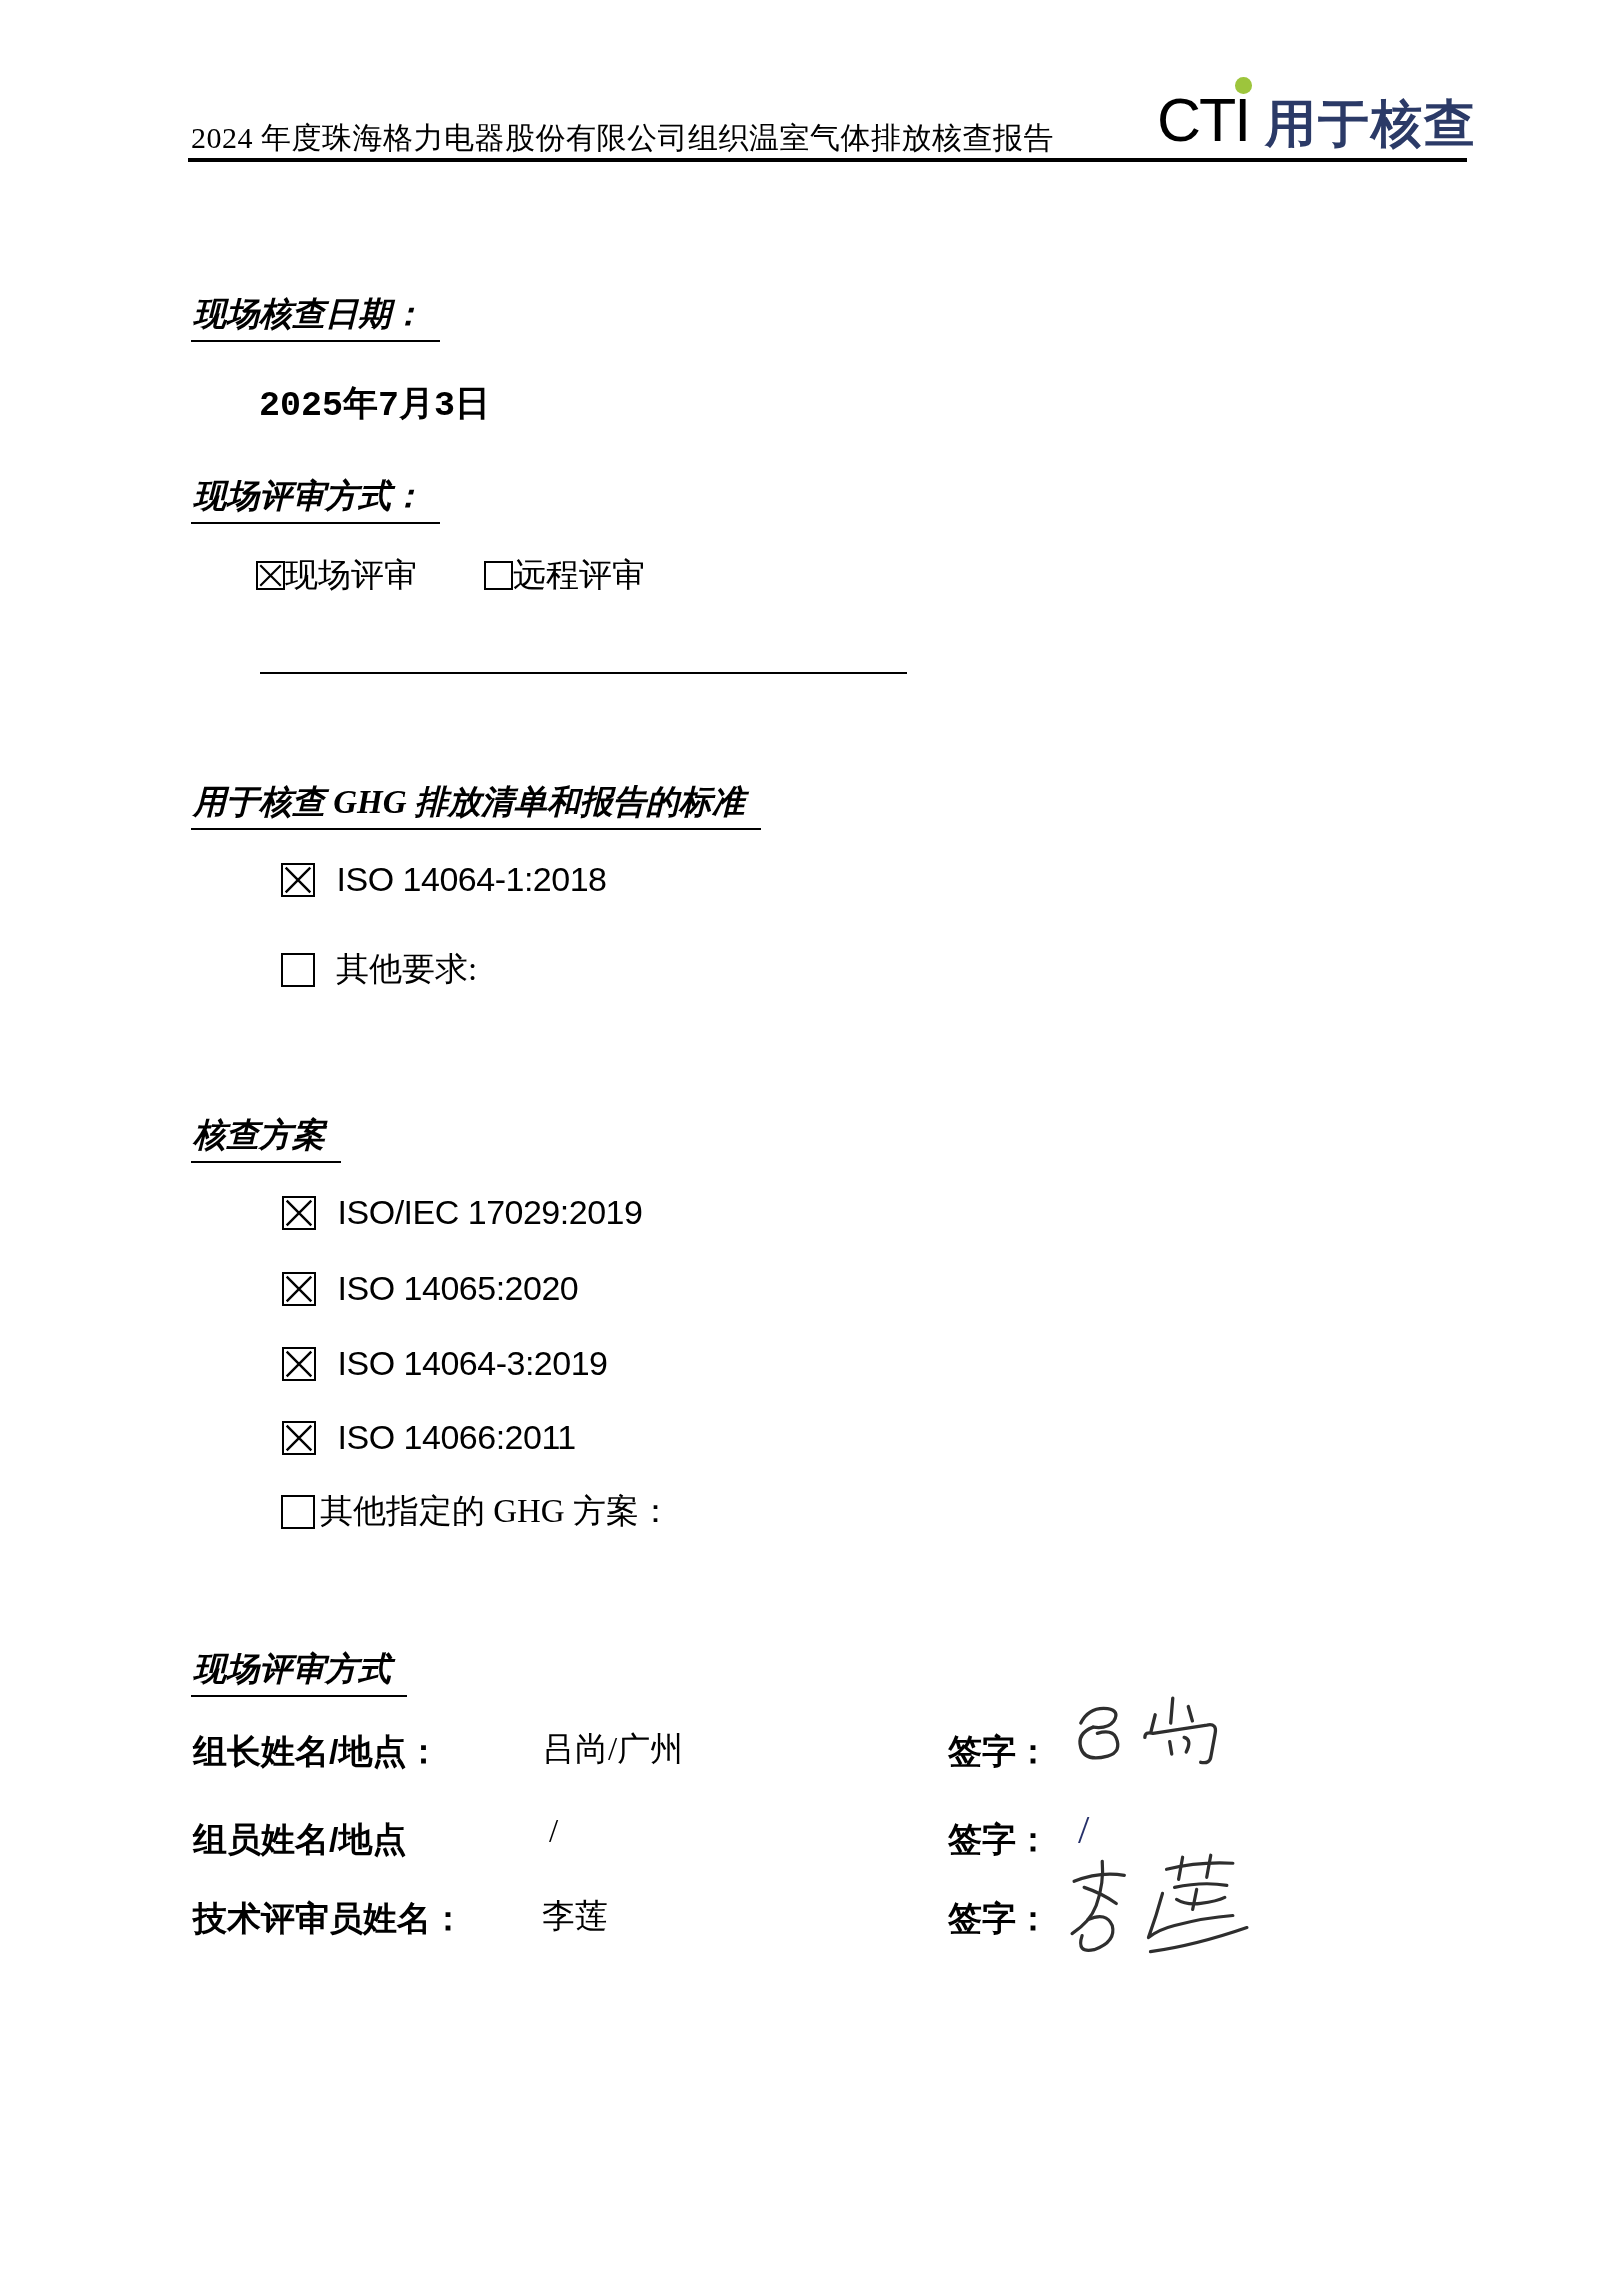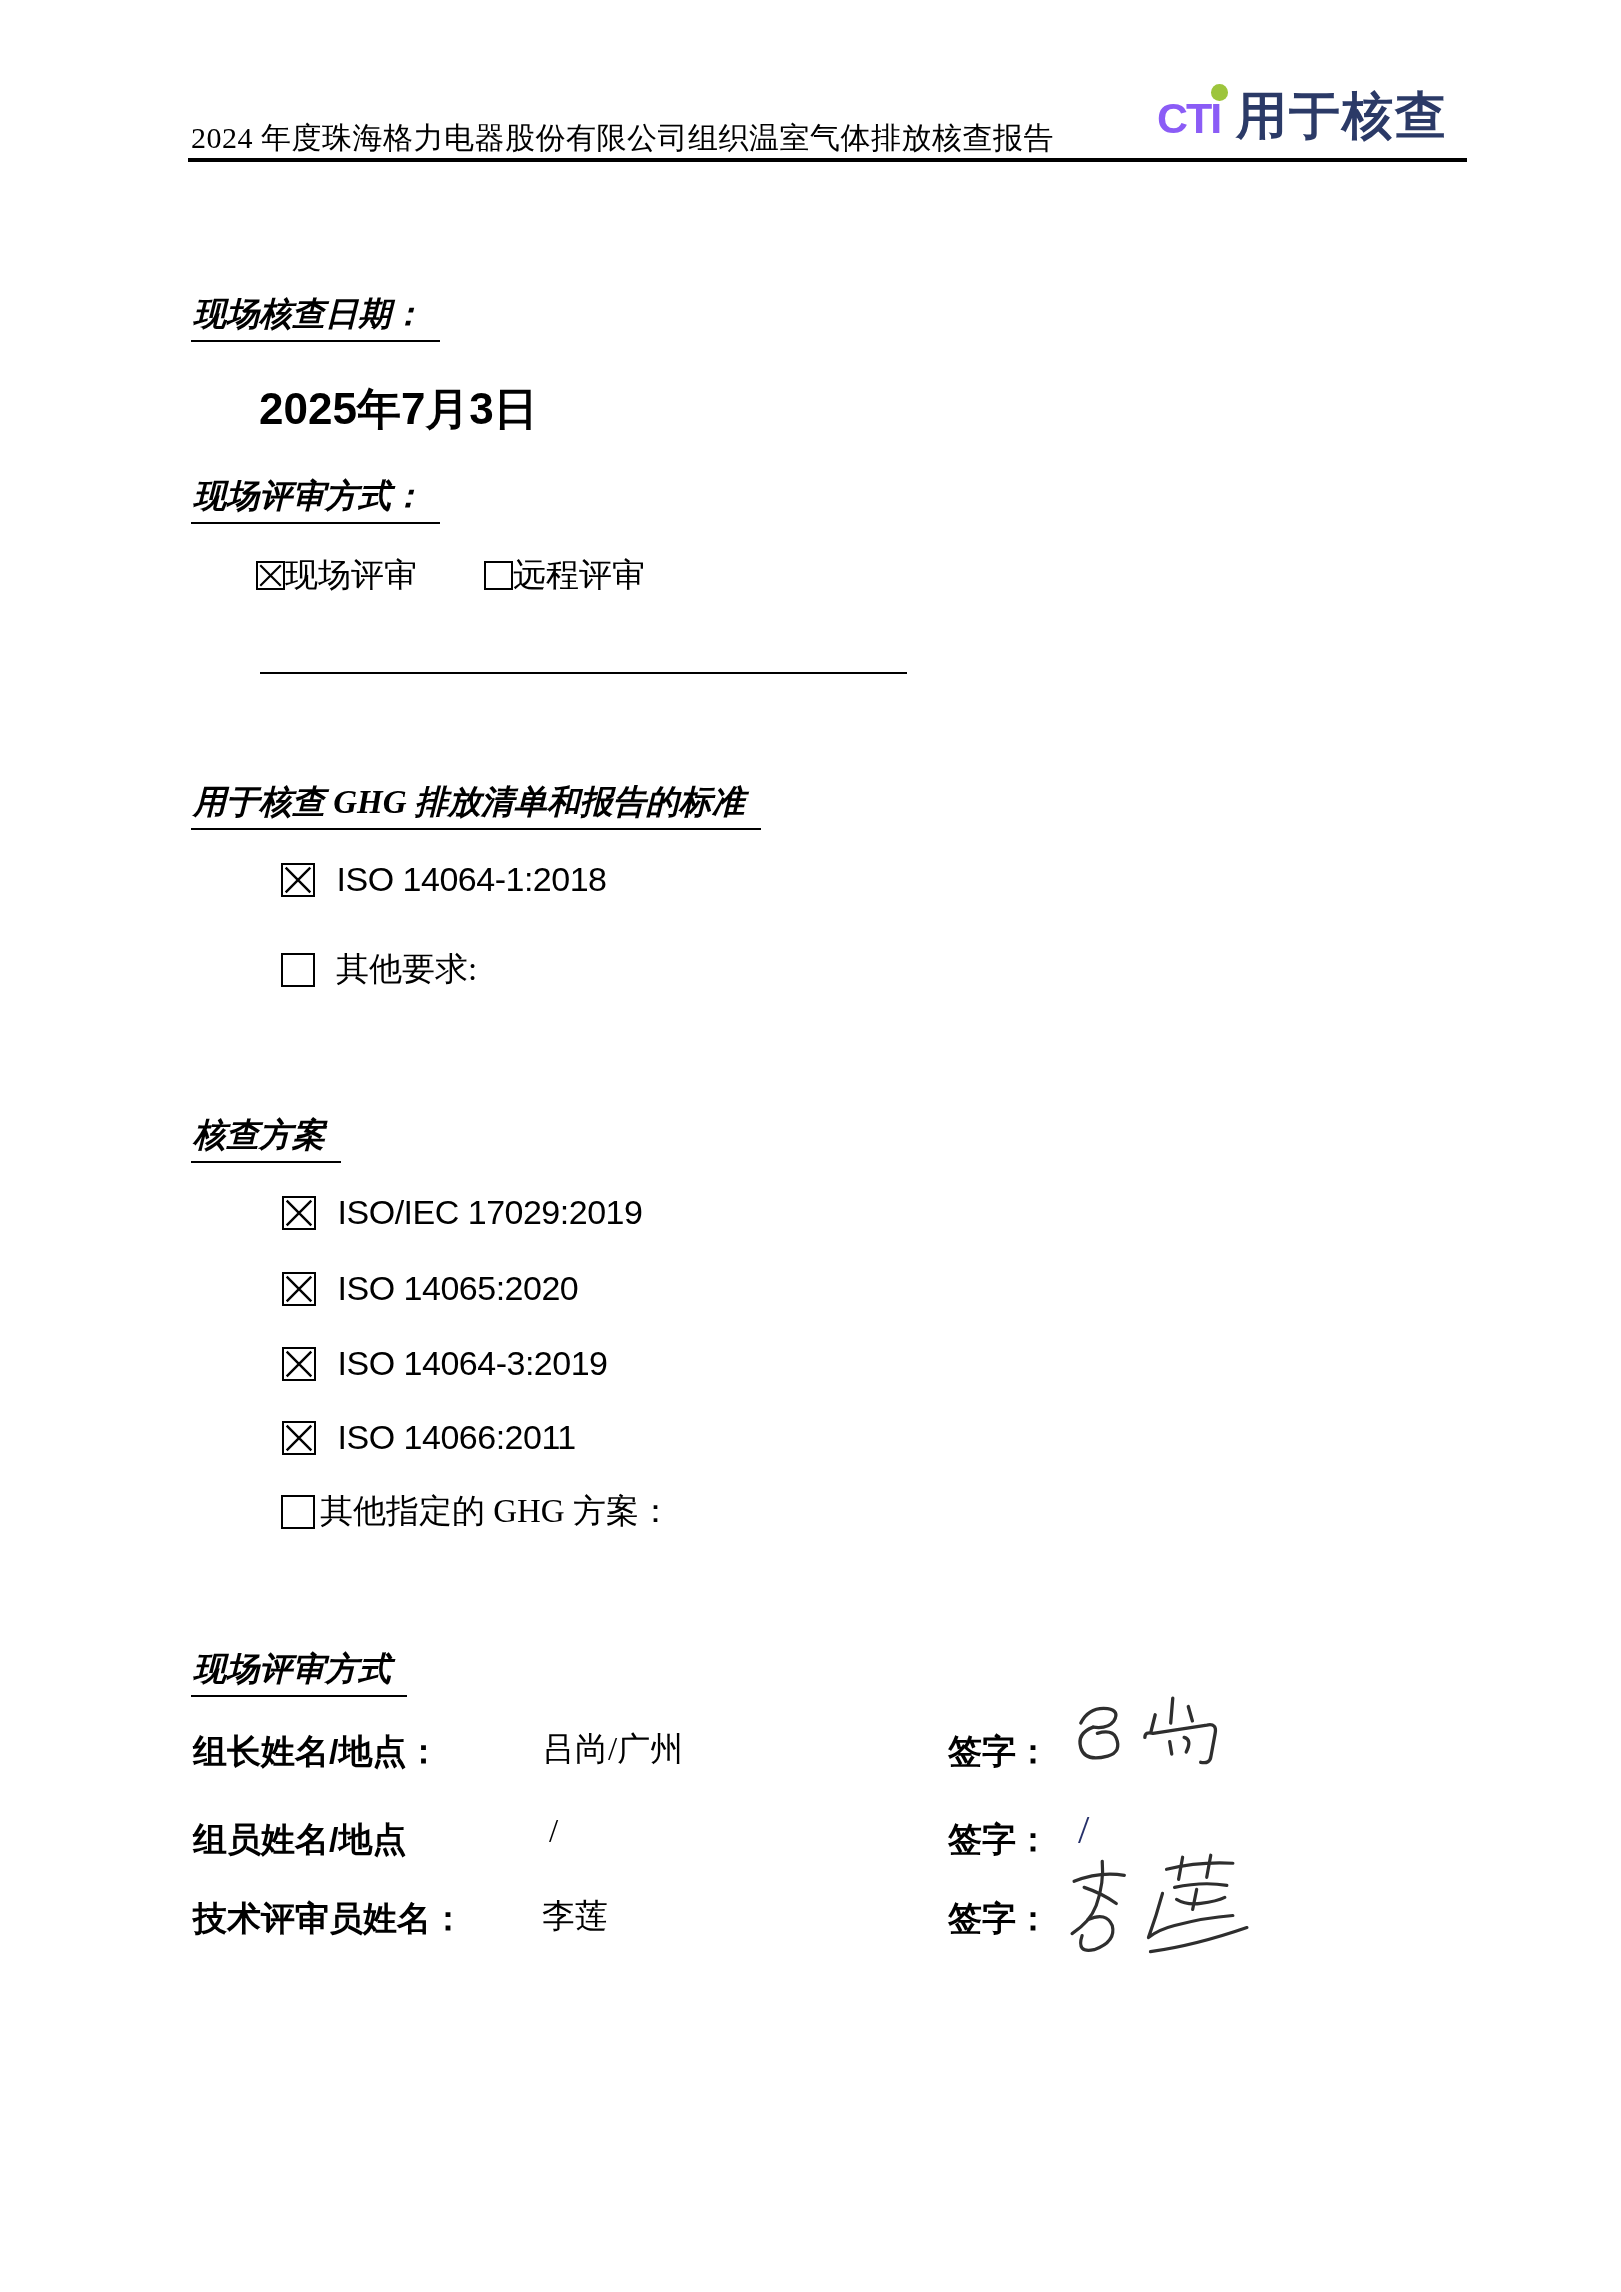--- a/index.html
+++ b/index.html
@@ -4,34 +4,34 @@
 <style>
   html,body{margin:0;padding:0;background:#e8e8e8;}
   .page{position:relative;width:1621px;height:2293px;background:#ffffff;overflow:hidden;
         font-family:"Liberation Serif","DejaVu Serif",serif;color:#000;}
   .abs{position:absolute;}
 
   
   .title{font-size:30px;letter-spacing:0.5px;white-space:nowrap;}
   .rule{height:3.9px;background:#000;}
   .logo{display:flex;align-items:baseline;white-space:nowrap;}
-  .cti{font-family:"Liberation Sans","DejaVu Sans",sans-serif;font-weight:700;font-size:43px;
-       letter-spacing:-2px;color:#8b5cf6;line-height:1;}
+  .cti{font-family:"Liberation Sans","DejaVu Sans",sans-serif;font-weight:400;font-size:61px;
+       letter-spacing:-2px;color:#000000;line-height:1;}
   .cti .i{position:relative;display:inline-block;}
   .cti .dot{position:absolute;width:16.7px;height:16.7px;border-radius:50%;background:#9dc53c;
             top:-12.7px;left:1px;}
   .brand{font-family:"Liberation Sans","DejaVu Sans",sans-serif;font-weight:700;font-size:51px;
          color:#2b3a67;margin-left:15.7px;letter-spacing:2px;line-height:1;}
 
   
   .sec-h{display:inline-block;font-style:italic;font-weight:700;font-size:33px;line-height:1.25;
          border-bottom:2.9px solid #000;padding:0 15.7px 4.9px 2px;white-space:nowrap;}
 
   .cjk{font-size:33px;white-space:nowrap;}
-  .date-val{font-family:Liberation Sans, sans-serif;font-weight:700;font-size:44px;white-space:nowrap;}
+  .date-val{font-family:Liberation Mono, monospace;font-weight:700;font-size:35px;white-space:nowrap;}
 
   
   .row{display:flex;align-items:center;white-space:nowrap;}
   .cb{display:inline-block;width:29px;height:29px;border:2.5px solid #000;box-sizing:border-box;
       position:relative;flex:none;}
   .cb.lg{width:34px;height:34px;}
   .cb svg{position:absolute;left:0;top:0;width:100%;height:100%;}
 
   .iso{font-family:"Liberation Sans","DejaVu Sans",sans-serif;font-size:34px;letter-spacing:-0.5px;
        margin-left:21.6px;white-space:nowrap;}

